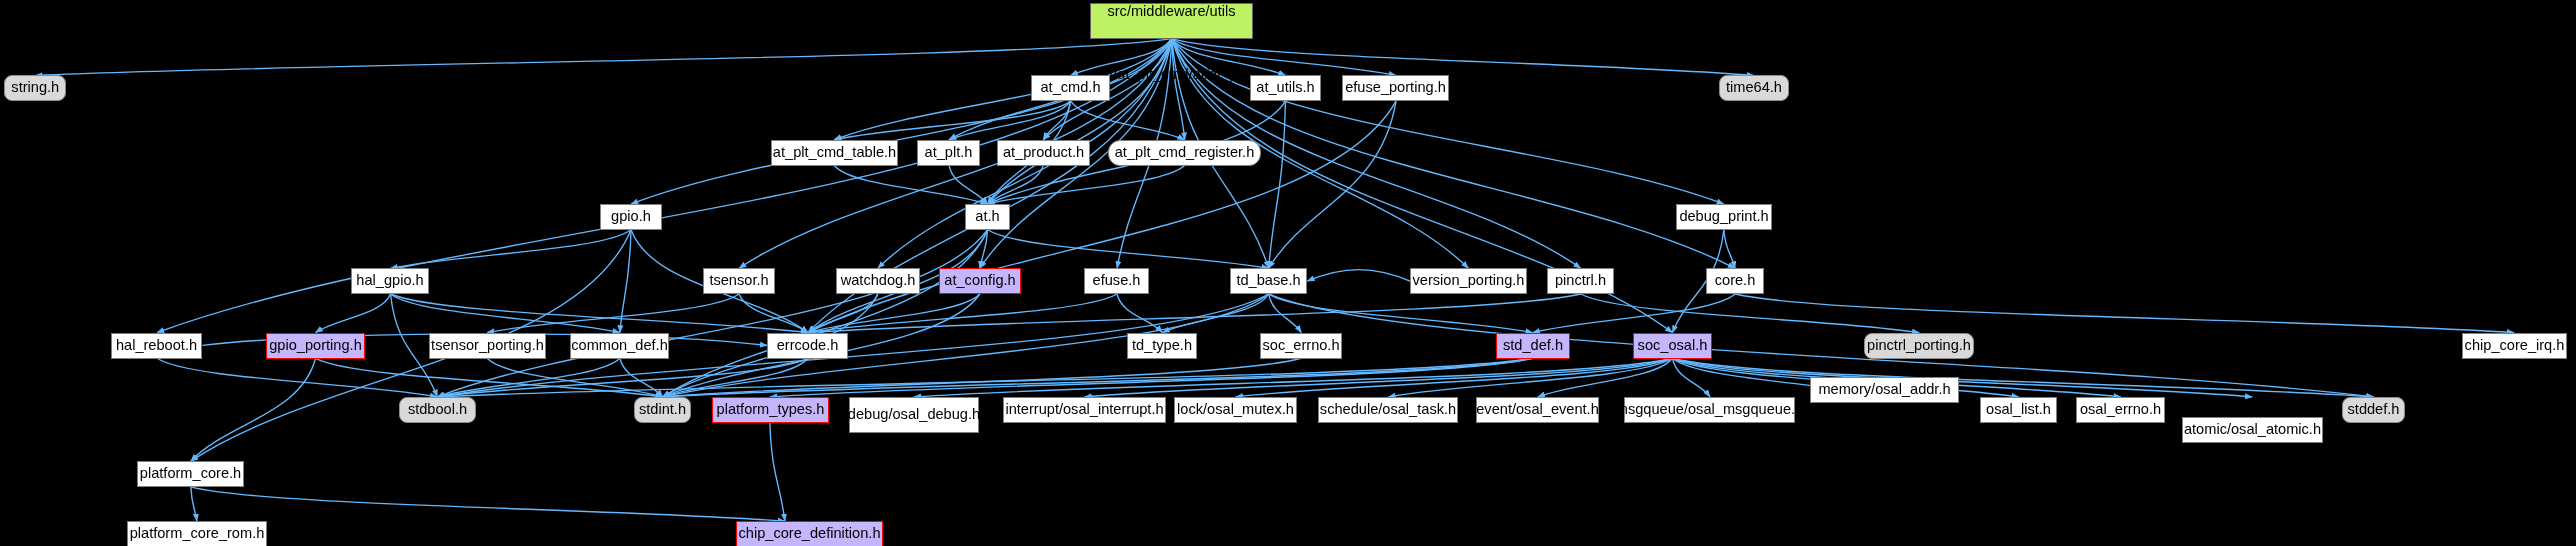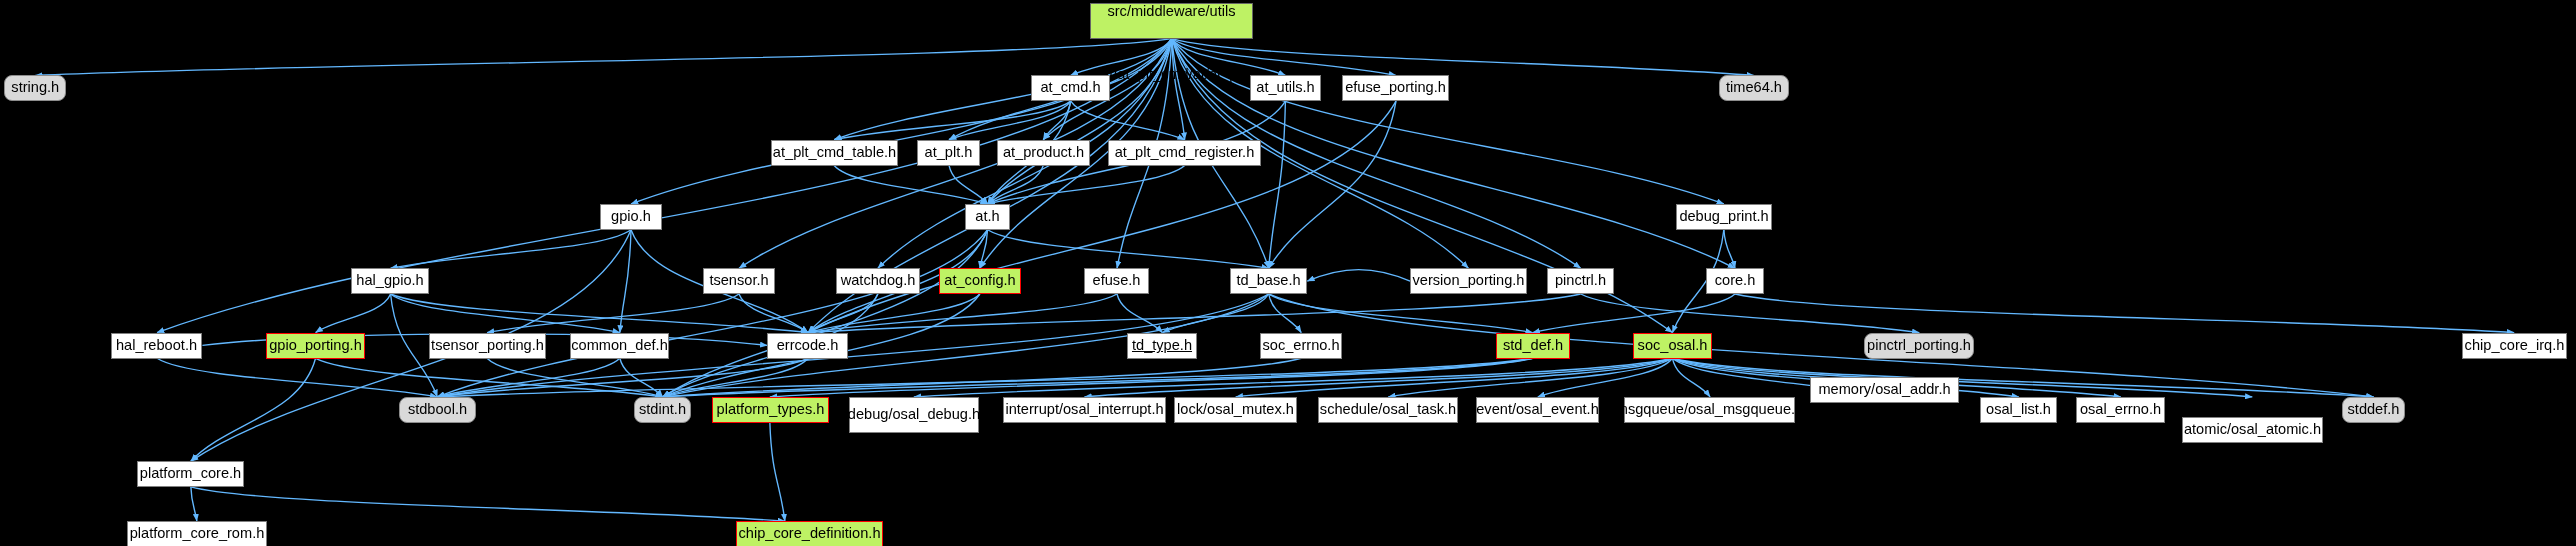--- a/index.html
+++ b/index.html
@@ -7,21 +7,21 @@
          font-family:"Liberation Sans","DejaVu Sans",sans-serif;}
   #edges{position:absolute;left:0;top:0;width:2576px;height:546px;}
   .node{position:absolute;box-sizing:border-box;display:flex;align-items:center;
         justify-content:center;white-space:nowrap;border:0.9px solid #808080;
         background:#ffffff;color:#000000;font-size:14.6px;line-height:1.05;
         padding:0 6px;height:26px;z-index:5;}
   .node.gray{background:#d9d9d9;border-color:#8c8c8c;border-radius:8px;}
   .node.root{background:#bef264;border-color:#666666;height:36px;flex-direction:column;
              justify-content:space-between;font-size:14.6px;gap:48px;}
   .node.root span{display:block;width:100%;text-align:center;}
-  .node.red{background:#bef264;border:1.7px solid #ff0000;}
+  .node.red{background:#c4b5fd;border:1.7px solid #ff0000;}
   .title-l1,.title-l2{pointer-events:none;}
 </style>
 </head>
 <body>
 
 <div id="graph">
   <svg id="edges" viewBox="0 0 3005 637" xmlns="http://www.w3.org/2000/svg">
     <defs>
       <marker id="ah" markerWidth="9" markerHeight="7" refX="8.5" refY="3.5" orient="auto" markerUnits="userSpaceOnUse">
         <polygon points="0,0 9,3.5 0,7" fill="#63b8ff"></polygon>
@@ -133,39 +133,39 @@
         <span class="title-l2">/at/at_plt_cmd/at/at_plt.c</span>
       </div>
       <div class="node gray" style="left: 4.3px; top: 75px; width: 62px; height: 26px;">string.h</div>
       <div class="node" style="left: 1031px; top: 75px; width: 79px; height: 26px;">at_cmd.h</div>
       <div class="node" style="left: 1250px; top: 75px; width: 71px; height: 26px;">at_utils.h</div>
       <div class="node" style="left: 1342px; top: 75px; width: 107px; height: 26px;">efuse_porting.h</div>
       <div class="node gray" style="left: 1719px; top: 75px; width: 70px; height: 26px;">time64.h</div>
       <div class="node" style="left: 771px; top: 140px; width: 127px; height: 26px;">at_plt_cmd_table.h</div>
       <div class="node" style="left: 917px; top: 140px; width: 63px; height: 26px;">at_plt.h</div>
       <div class="node" style="left: 997px; top: 140px; width: 93px; height: 26px;">at_product.h</div>
-      <div class="node" style="left: 1108px; top: 140px; width: 153px; height: 26px;">at_plt_cmd_register.h</div>
+      <div class="node" style="left: 1108px; top: 140px; width: 153px; height: 26px; border-radius: 12px;">at_plt_cmd_register.h</div>
       <div class="node" style="left: 600px; top: 204px; width: 62px; height: 26px;">gpio.h</div>
       <div class="node" style="left: 965px; top: 204px; width: 45px; height: 26px;">at.h</div>
       <div class="node" style="left: 1676px; top: 204px; width: 96px; height: 26px;">debug_print.h</div>
       <div class="node" style="left: 351px; top: 268px; width: 78px; height: 26px;">hal_gpio.h</div>
       <div class="node" style="left: 703px; top: 268px; width: 72px; height: 26px;">tsensor.h</div>
       <div class="node" style="left: 836px; top: 268px; width: 84px; height: 26px;">watchdog.h</div>
       <div class="node red" style="left: 939px; top: 268px; width: 82px; height: 26px;">at_config.h</div>
       <div class="node" style="left: 1084px; top: 268px; width: 65px; height: 26px;">efuse.h</div>
       <div class="node" style="left: 1230px; top: 268px; width: 77px; height: 26px;">td_base.h</div>
       <div class="node" style="left: 1410px; top: 268px; width: 117px; height: 26px;">version_porting.h</div>
       <div class="node" style="left: 1547px; top: 268px; width: 67px; height: 26px;">pinctrl.h</div>
       <div class="node" style="left: 1706px; top: 268px; width: 58px; height: 26px;">core.h</div>
       <div class="node" style="left: 111px; top: 333px; width: 91px; height: 26px;">hal_reboot.h</div>
       <div class="node red" style="left: 266px; top: 333px; width: 99px; height: 26px;">gpio_porting.h</div>
       <div class="node" style="left: 429px; top: 333px; width: 117px; height: 26px;">tsensor_porting.h</div>
       <div class="node" style="left: 570px; top: 333px; width: 99px; height: 26px;">common_def.h</div>
       <div class="node" style="left: 767px; top: 333px; width: 81px; height: 26px;">errcode.h</div>
-      <div class="node" style="left: 1127px; top: 333px; width: 70px; height: 26px; text-decoration: underline;">td_type.h</div>
+      <div class="node" style="left: 1127px; top: 333px; width: 70px; height: 26px;">td_type.h</div>
       <div class="node" style="left: 1260px; top: 333px; width: 82px; height: 26px;">soc_errno.h</div>
       <div class="node red" style="left: 1496px; top: 333px; width: 74px; height: 26px;">std_def.h</div>
       <div class="node red" style="left: 1633px; top: 333px; width: 79px; height: 26px;">soc_osal.h</div>
       <div class="node gray" style="left: 1864px; top: 333px; width: 110px; height: 26px;">pinctrl_porting.h</div>
       <div class="node" style="left: 2462px; top: 333px; width: 105px; height: 26px;">chip_core_irq.h</div>
       <div class="node gray" style="left: 399px; top: 397px; width: 77px; height: 26px;">stdbool.h</div>
       <div class="node gray" style="left: 634px; top: 397px; width: 57px; height: 26px;">stdint.h</div>
       <div class="node red" style="left: 712px; top: 397px; width: 117px; height: 26px;">platform_types.h</div>
       <div class="node" style="left: 849px; top: 397px; width: 130px; height: 36px;">debug/osal_debug.h</div>
       <div class="node" style="left: 1003px; top: 397px; width: 163px; height: 26px;">interrupt/osal_interrupt.h</div>

